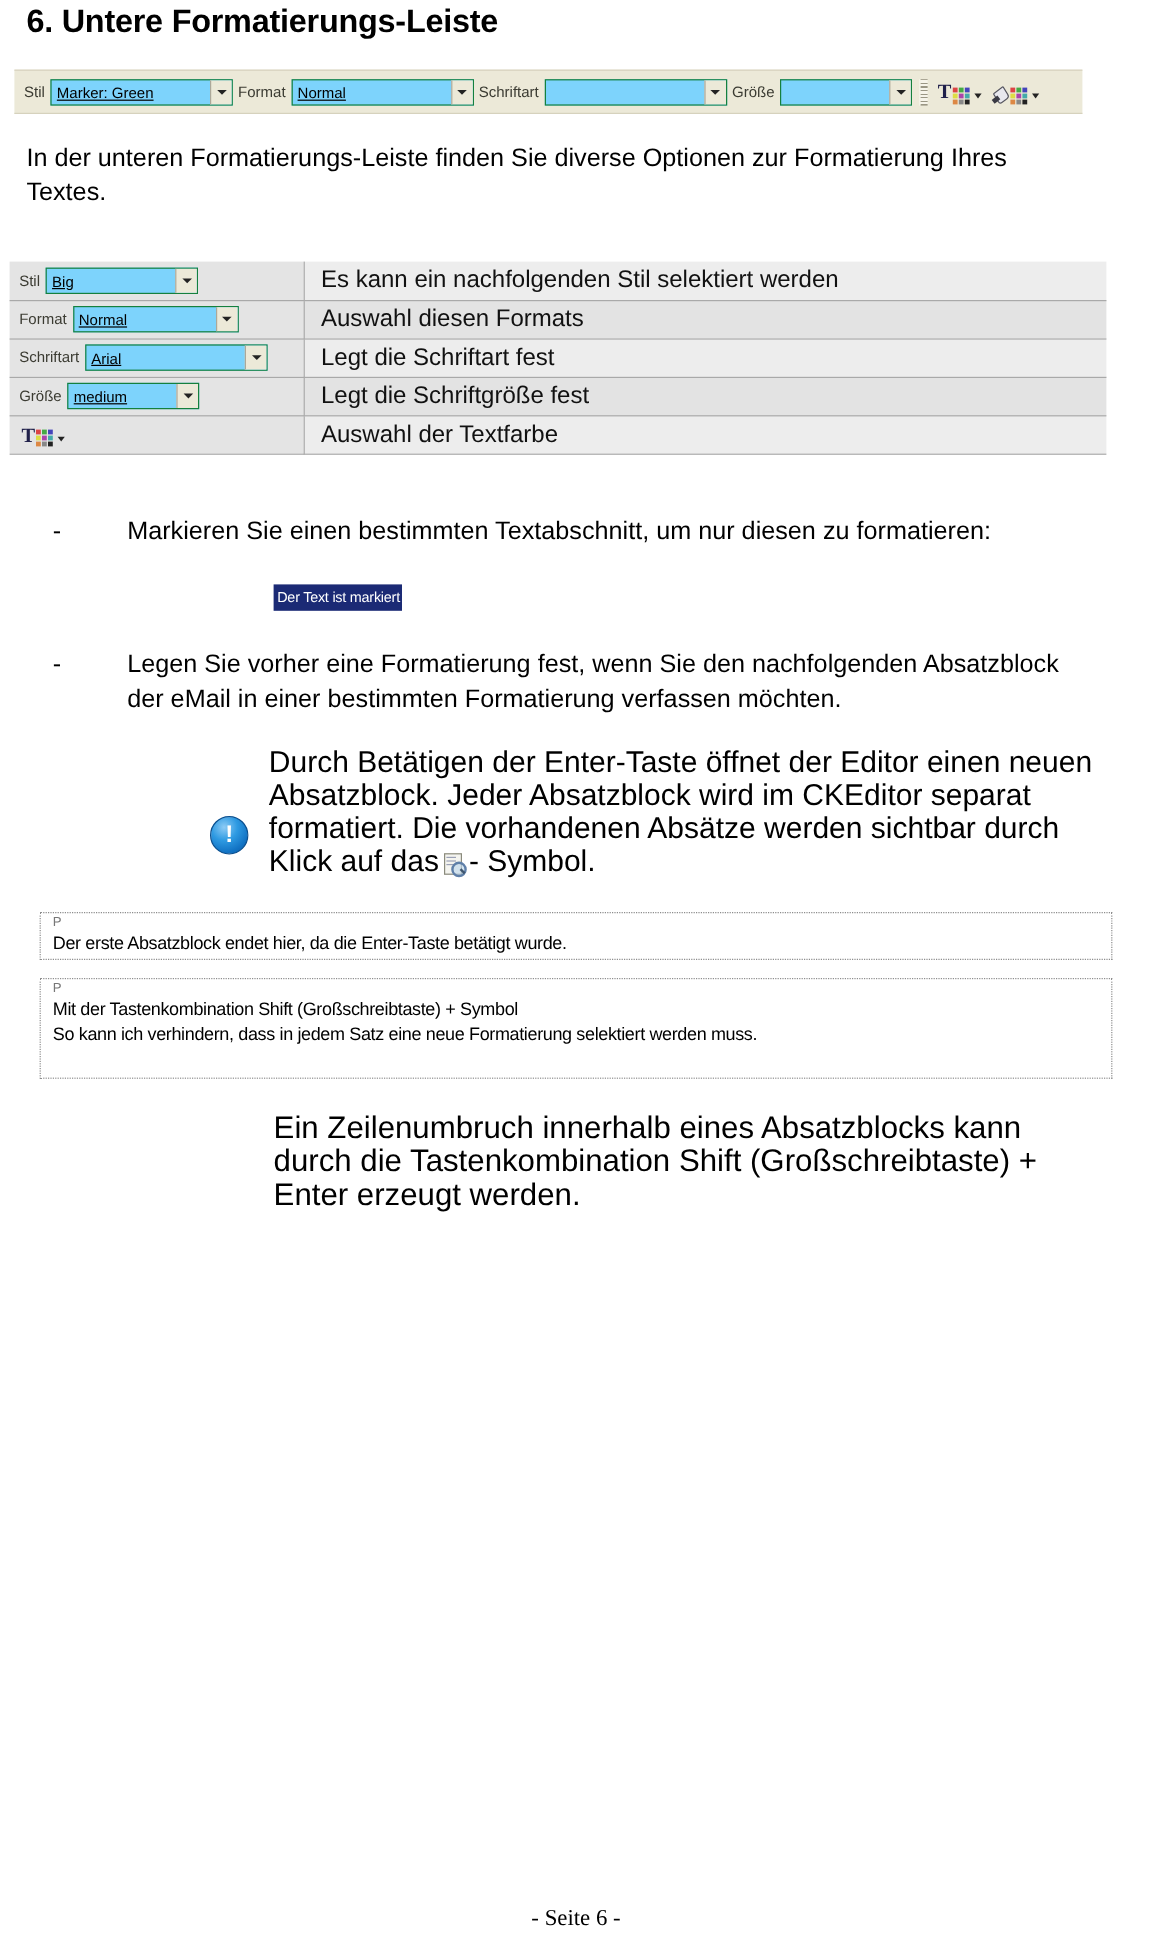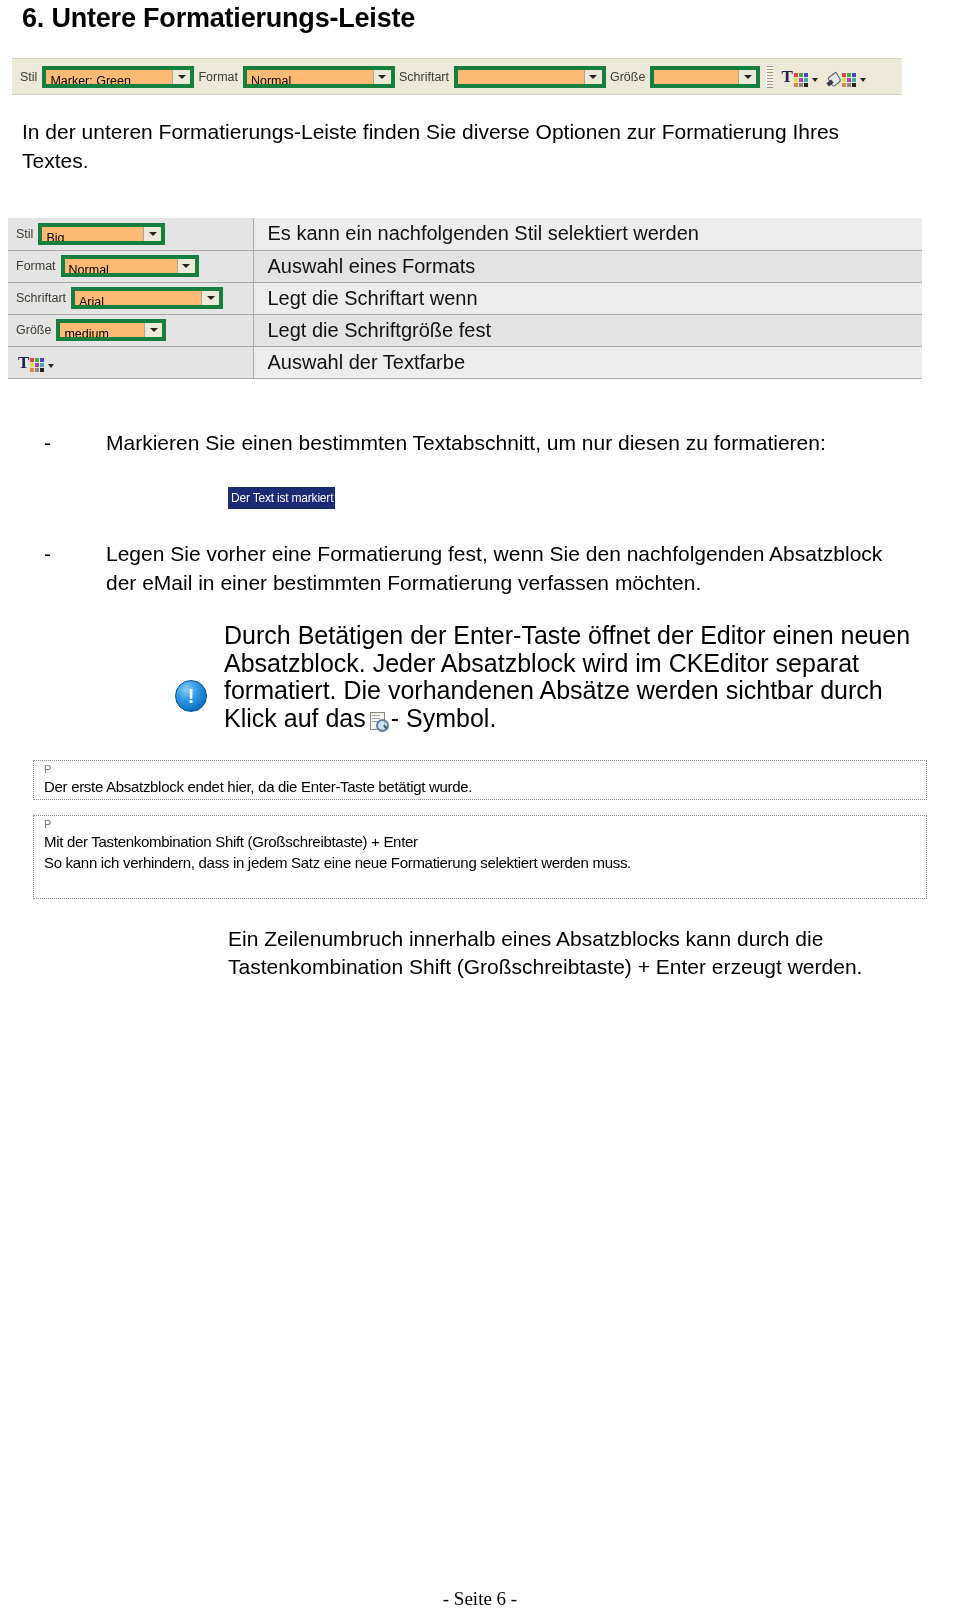--- a/index.html
+++ b/index.html
@@ -46,22 +46,22 @@
   .tb-label {
     color: #3b3b32;
     font-size: 12.5px;
     margin: 0 5px 0 4px;
     white-space: nowrap;
   }
   .combo {
     display: flex;
     align-items: stretch;
     height: 22px;
-    border: 4px solid #15803d;
-    background: #fdba74;
+    border: 1px solid #15803d;
+    background: #7dd3fc;
     box-sizing: border-box;
     text-decoration: underline;
   }
   .combo .cval {
     flex: 1 1 auto;
     padding: 2px 4px 0 4px;
     font-size: 12.5px;
     color: #000;
     white-space: nowrap;
     overflow: hidden;
@@ -312,21 +312,21 @@
     letter-spacing: -0.3px;
     white-space: nowrap;
   }
 
   
   .closing {
     position: absolute;
     left: 228px;
     top: 925px;
     width: 690px;
-    font-size: 21px;
+    font-size: 26px;
     line-height: 28px;
   }
 
   
   .footer {
     position: absolute;
     left: 0;
     right: 0;
     top: 1588px;
     text-align: center;
@@ -433,36 +433,36 @@
         <div class="cellctl">
           <span class="tb-label">Format</span>
           <span class="combo" style="width:138px">
             <span class="cval">Normal</span>
             <span class="carrow">
                 <i class="arrow-dn"></i>
               </span>
           </span>
         </div>
       </td>
-      <td class="right">Auswahl eines Formats</td>
+      <td class="right">Auswahl diesen Formats</td>
     </tr>
 
     <tr>
       <td class="left">
         <div class="cellctl">
           <span class="tb-label">Schriftart</span>
           <span class="combo" style="width:152px">
             <span class="cval">Arial</span>
             <span class="carrow">
                 <i class="arrow-dn"></i>
               </span>
           </span>
         </div>
       </td>
-      <td class="right">Legt die Schriftart wenn</td>
+      <td class="right">Legt die Schriftart fest</td>
     </tr>
 
     <tr>
       <td class="left">
         <div class="cellctl">
           <span class="tb-label">Größe</span>
           <span class="combo" style="width:110px">
             <span class="cval">medium</span>
             <span class="carrow">
                 <i class="arrow-dn"></i>
@@ -518,19 +518,19 @@
   <span>Durch Betätigen der Enter-Taste öffnet der Editor einen neuen Absatzblock. Jeder Absatzblock wird im CKEditor separat formatiert. Die vorhandenen Absätze werden sichtbar durch Klick auf das</span><span class="showblocks-icon"><span class="pg"></span><span class="ln" style="top:3px"></span><span class="ln" style="top:6px"></span><span class="ln" style="top:9px"></span><span class="mg"></span><span class="mgh"></span></span><span>- Symbol.</span>
 </div>
 
 <div class="blockbox" style="left:33px; top:760px; width:894px; height:40px;">
   <div class="plabel">P</div>
   <div class="bline">Der erste Absatzblock endet hier, da die Enter-Taste betätigt wurde.</div>
 </div>
 
 <div class="blockbox" style="left:33px; top:815px; width:894px; height:84px;">
   <div class="plabel">P</div>
-  <div class="bline">Mit der Tastenkombination Shift (Großschreibtaste) + Enter</div>
+  <div class="bline">Mit der Tastenkombination Shift (Großschreibtaste) + Symbol</div>
   <div class="bline">So kann ich verhindern, dass in jedem Satz eine neue Formatierung selektiert werden muss.</div>
 </div>
 
 <div class="closing">Ein Zeilenumbruch innerhalb eines Absatzblocks kann durch die Tastenkombination Shift (Großschreibtaste) + Enter erzeugt werden.</div>
 
 <div class="footer">- Seite 6 -</div>
 
 </body></html>

